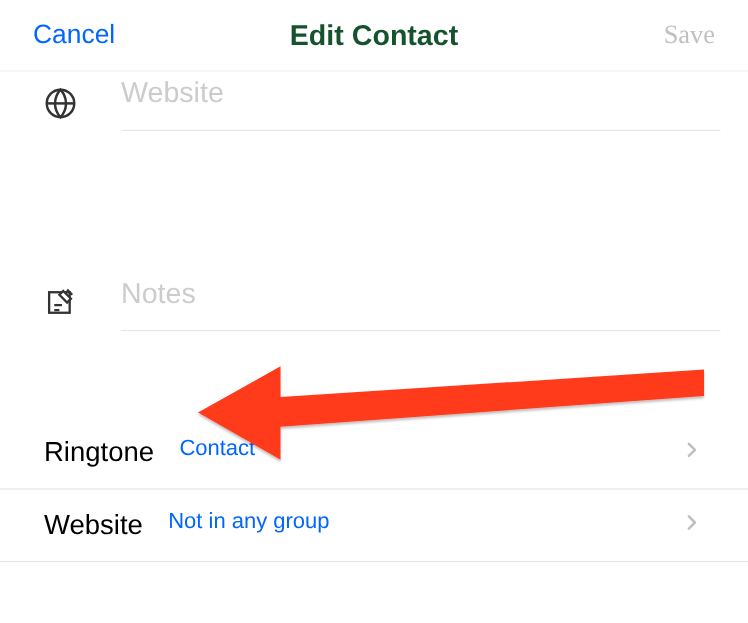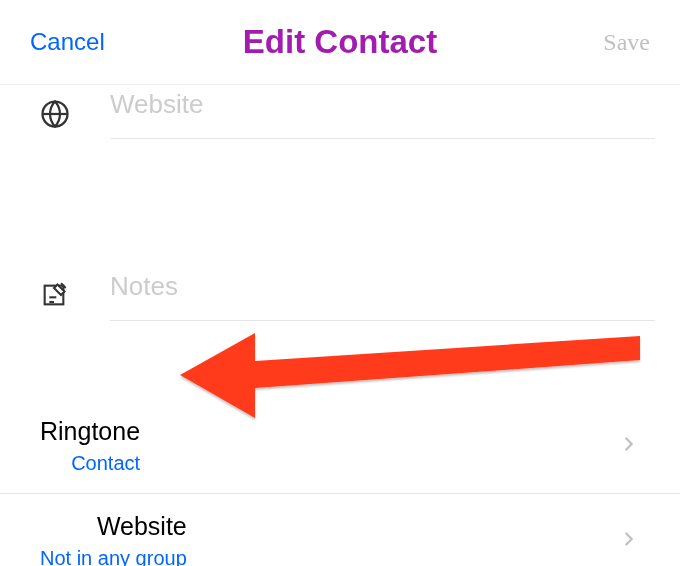--- a/index.html
+++ b/index.html
@@ -12,33 +12,33 @@
       width: 680px;
       height: 566px;
       background: #ffffff;
       position: relative;
       overflow: hidden;
     }
     .header {
       display: flex;
       align-items: center;
       justify-content: space-between;
-      padding: 28px 30px;
+      padding: 18px 30px;
       border-bottom: 1px solid #f0f0f0;
     }
     .header-left {
       font-size: 24px;
       color: #0066ff;
       font-weight: 400;
       cursor: pointer;
     }
     .header-center {
-      font-size: 33px;
+      font-size: 26px;
       font-weight: 600;
-      color: #a21caf;
+      color: #14532d;
       position: absolute;
       left: 50%;
       transform: translateX(-50%);
     }
     .header-right {
       font-size: 24px;
       color: #c0c0c0;
       font-weight: 400;
       font-family: Liberation Serif, serif;
     }
@@ -78,22 +78,22 @@
       padding: 18px 40px 18px 40px;
       border-bottom: 1px solid #e5e5e5;
       cursor: pointer;
     }
     .setting-row.first {
       margin-top: 60px;
       border-top: none;
     }
     .setting-text {
       display: flex;
-      flex-direction: column;
-      gap: 6px;
+      flex-direction: row;
+      gap: 23px;
       text-align: right;
     }
     .setting-title {
       font-size: 25px;
       font-weight: 400;
       color: #000;
     }
     .setting-value {
       font-size: 20px;
       color: #0066ff;

